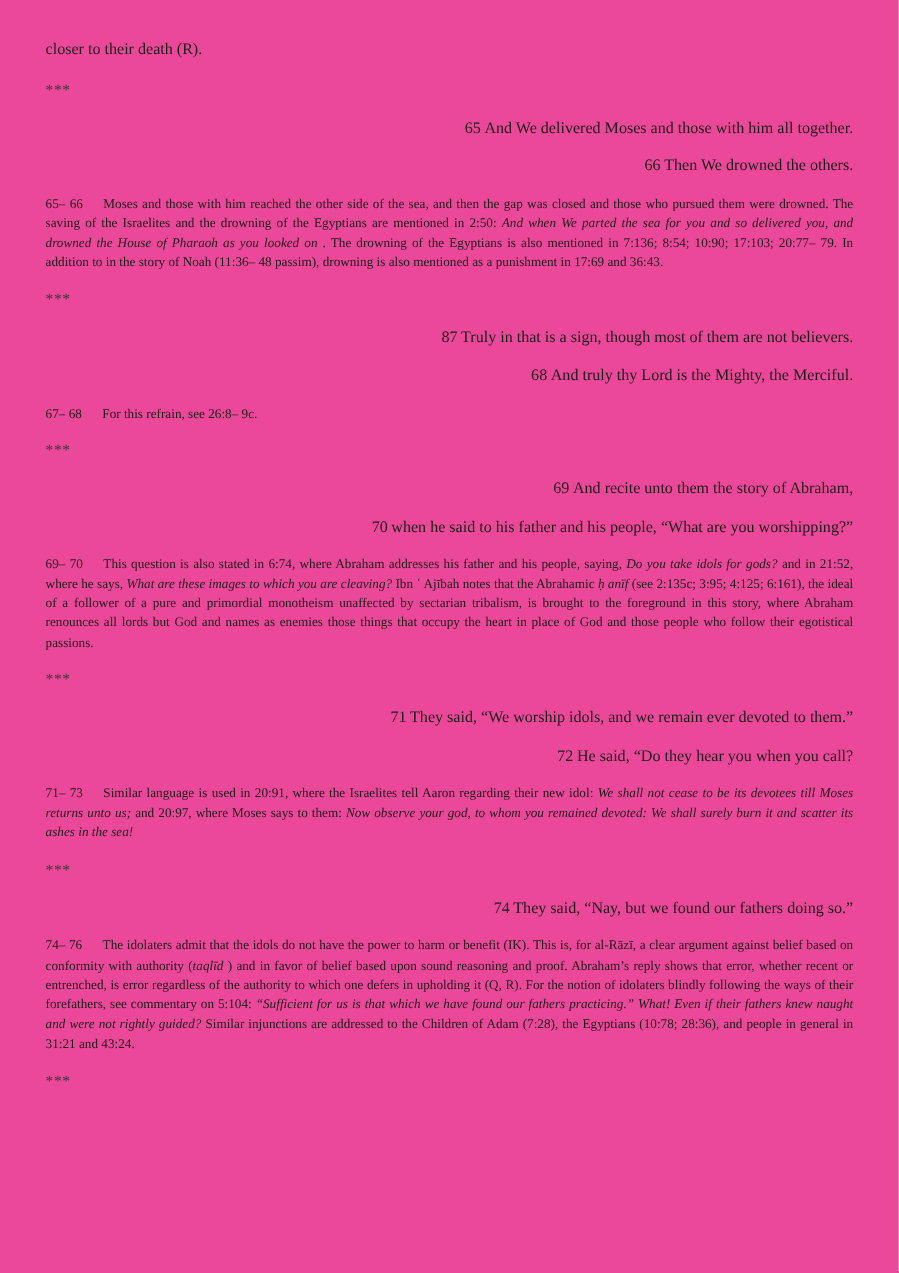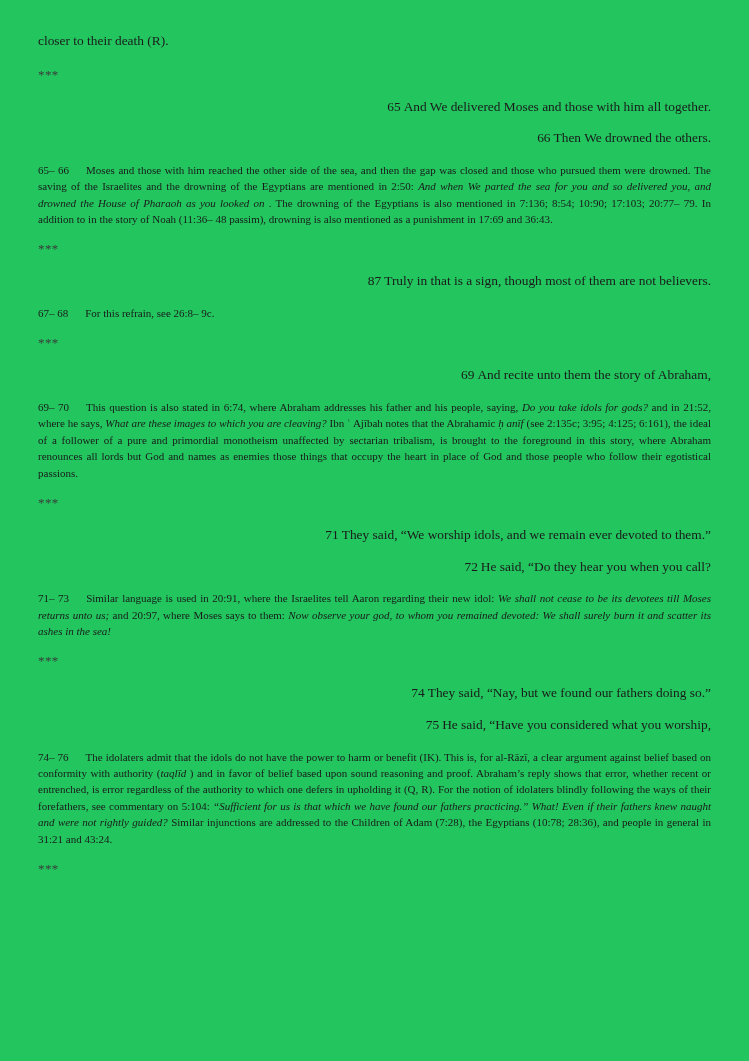--- a/index.html
+++ b/index.html
@@ -15,21 +15,21 @@
     color: #1a1a1a;
     -webkit-font-smoothing: antialiased;
   }
 
   .page {
     position: relative;
     width: 749px;
     height: 1061px;
     box-sizing: border-box;
     padding: 33px 38px 0 38px;
-    background: #22c55e;
+    background: #ec4899;
     overflow: hidden;
   }
 
   .block {
     font-size: 13.4px;
     line-height: 16.6px;
     text-align: left;
     margin: 0 0 14px 0;
     color: #1b1b1b;
   }
@@ -86,27 +86,28 @@
 
 <div class="page">
   <div id="content">
       <p class="block runon">closer to their death (R).</p>
       <p class="sep">***</p>
       <p class="verse"><span class="vnum">65</span><span>And We delivered Moses and those with him all together.</span></p>
       <p class="verse"><span class="vnum">66</span><span>Then We drowned the others.</span></p>
       <p class="commentary"><span class="range">65– 66</span><span class="gap"></span><span>Moses and those with him reached the other side of the sea, and then the gap was closed and those who pursued them were drowned. The saving of the Israelites and the drowning of the Egyptians are mentioned in 2:50: </span><span class="q">And when We parted the sea for you and so delivered you, and drowned the House of Pharaoh as you looked on</span><span> . The drowning of the Egyptians is also mentioned in 7:136; 8:54; 10:90; 17:103; 20:77– 79. In addition to in the story of Noah (11:36– 48 passim), drowning is also mentioned as a punishment in 17:69 and 36:43.</span></p>
       <p class="sep">***</p>
       <p class="verse"><span class="vnum">87</span><span>Truly in that is a sign, though most of them are not believers.</span></p>
+      <p class="verse"><span class="vnum">68</span><span>And truly thy Lord is the Mighty, the Merciful.</span></p>
       <p class="commentary"><span class="range">67– 68</span><span class="gap"></span><span>For this refrain, see 26:8– 9c.</span></p>
       <p class="sep">***</p>
       <p class="verse"><span class="vnum">69</span><span>And recite unto them the story of Abraham,</span></p>
+      <p class="verse"><span class="vnum">70</span><span>when he said to his father and his people, “What are you worshipping?”</span></p>
       <p class="commentary"><span class="range">69– 70</span><span class="gap"></span><span>This question is also stated in 6:74, where Abraham addresses his father and his people, saying, </span><span class="q">Do you take idols for gods?</span><span> and in 21:52, where he says, </span><span class="q">What are these images to which you are cleaving?</span><span> Ibn ʿ Ajībah notes that the Abrahamic </span><span class="q">ḥ anīf</span><span> (see 2:135c; 3:95; 4:125; 6:161), the ideal of a follower of a pure and primordial monotheism unaffected by sectarian tribalism, is brought to the foreground in this story, where Abraham renounces all lords but God and names as enemies those things that occupy the heart in place of God and those people who follow their egotistical passions.</span></p>
       <p class="sep">***</p>
       <p class="verse"><span class="vnum">71</span><span>They said, “We worship idols, and we remain ever devoted to them.”</span></p>
       <p class="verse"><span class="vnum">72</span><span>He said, “Do they hear you when you call?</span></p>
       <p class="commentary"><span class="range">71– 73</span><span class="gap"></span><span>Similar language is used in 20:91, where the Israelites tell Aaron regarding their new idol: </span><span class="q">We shall not cease to be its devotees till Moses returns unto us;</span><span> and 20:97, where Moses says to them: </span><span class="q">Now observe your god, to whom you remained devoted: We shall surely burn it and scatter its ashes in the sea!</span></p>
       <p class="sep">***</p>
       <p class="verse"><span class="vnum">74</span><span>They said, “Nay, but we found our fathers doing so.”</span></p>
-      <p class="verse"><span class="vnum">75</span><span>He said, “Have you considered what you worship,</span></p>
       <p class="commentary"><span class="range">74– 76</span><span class="gap"></span><span>The idolaters admit that the idols do not have the power to harm or benefit (IK). This is, for al-Rāzī, a clear argument against belief based on conformity with authority (</span><span class="q">taqlīd</span><span> ) and in favor of belief based upon sound reasoning and proof. Abraham’s reply shows that error, whether recent or entrenched, is error regardless of the authority to which one defers in upholding it (Q, R). For the notion of idolaters blindly following the ways of their forefathers, see commentary on 5:104: </span><span class="q">“Sufficient for us is that which we have found our fathers practicing.” What! Even if their fathers knew naught and were not rightly guided?</span><span> Similar injunctions are addressed to the Children of Adam (7:28), the Egyptians (10:78; 28:36), and people in general in 31:21 and 43:24.</span></p>
       <p class="sep">***</p>
     </div>
 </div>
 
 </body></html>

